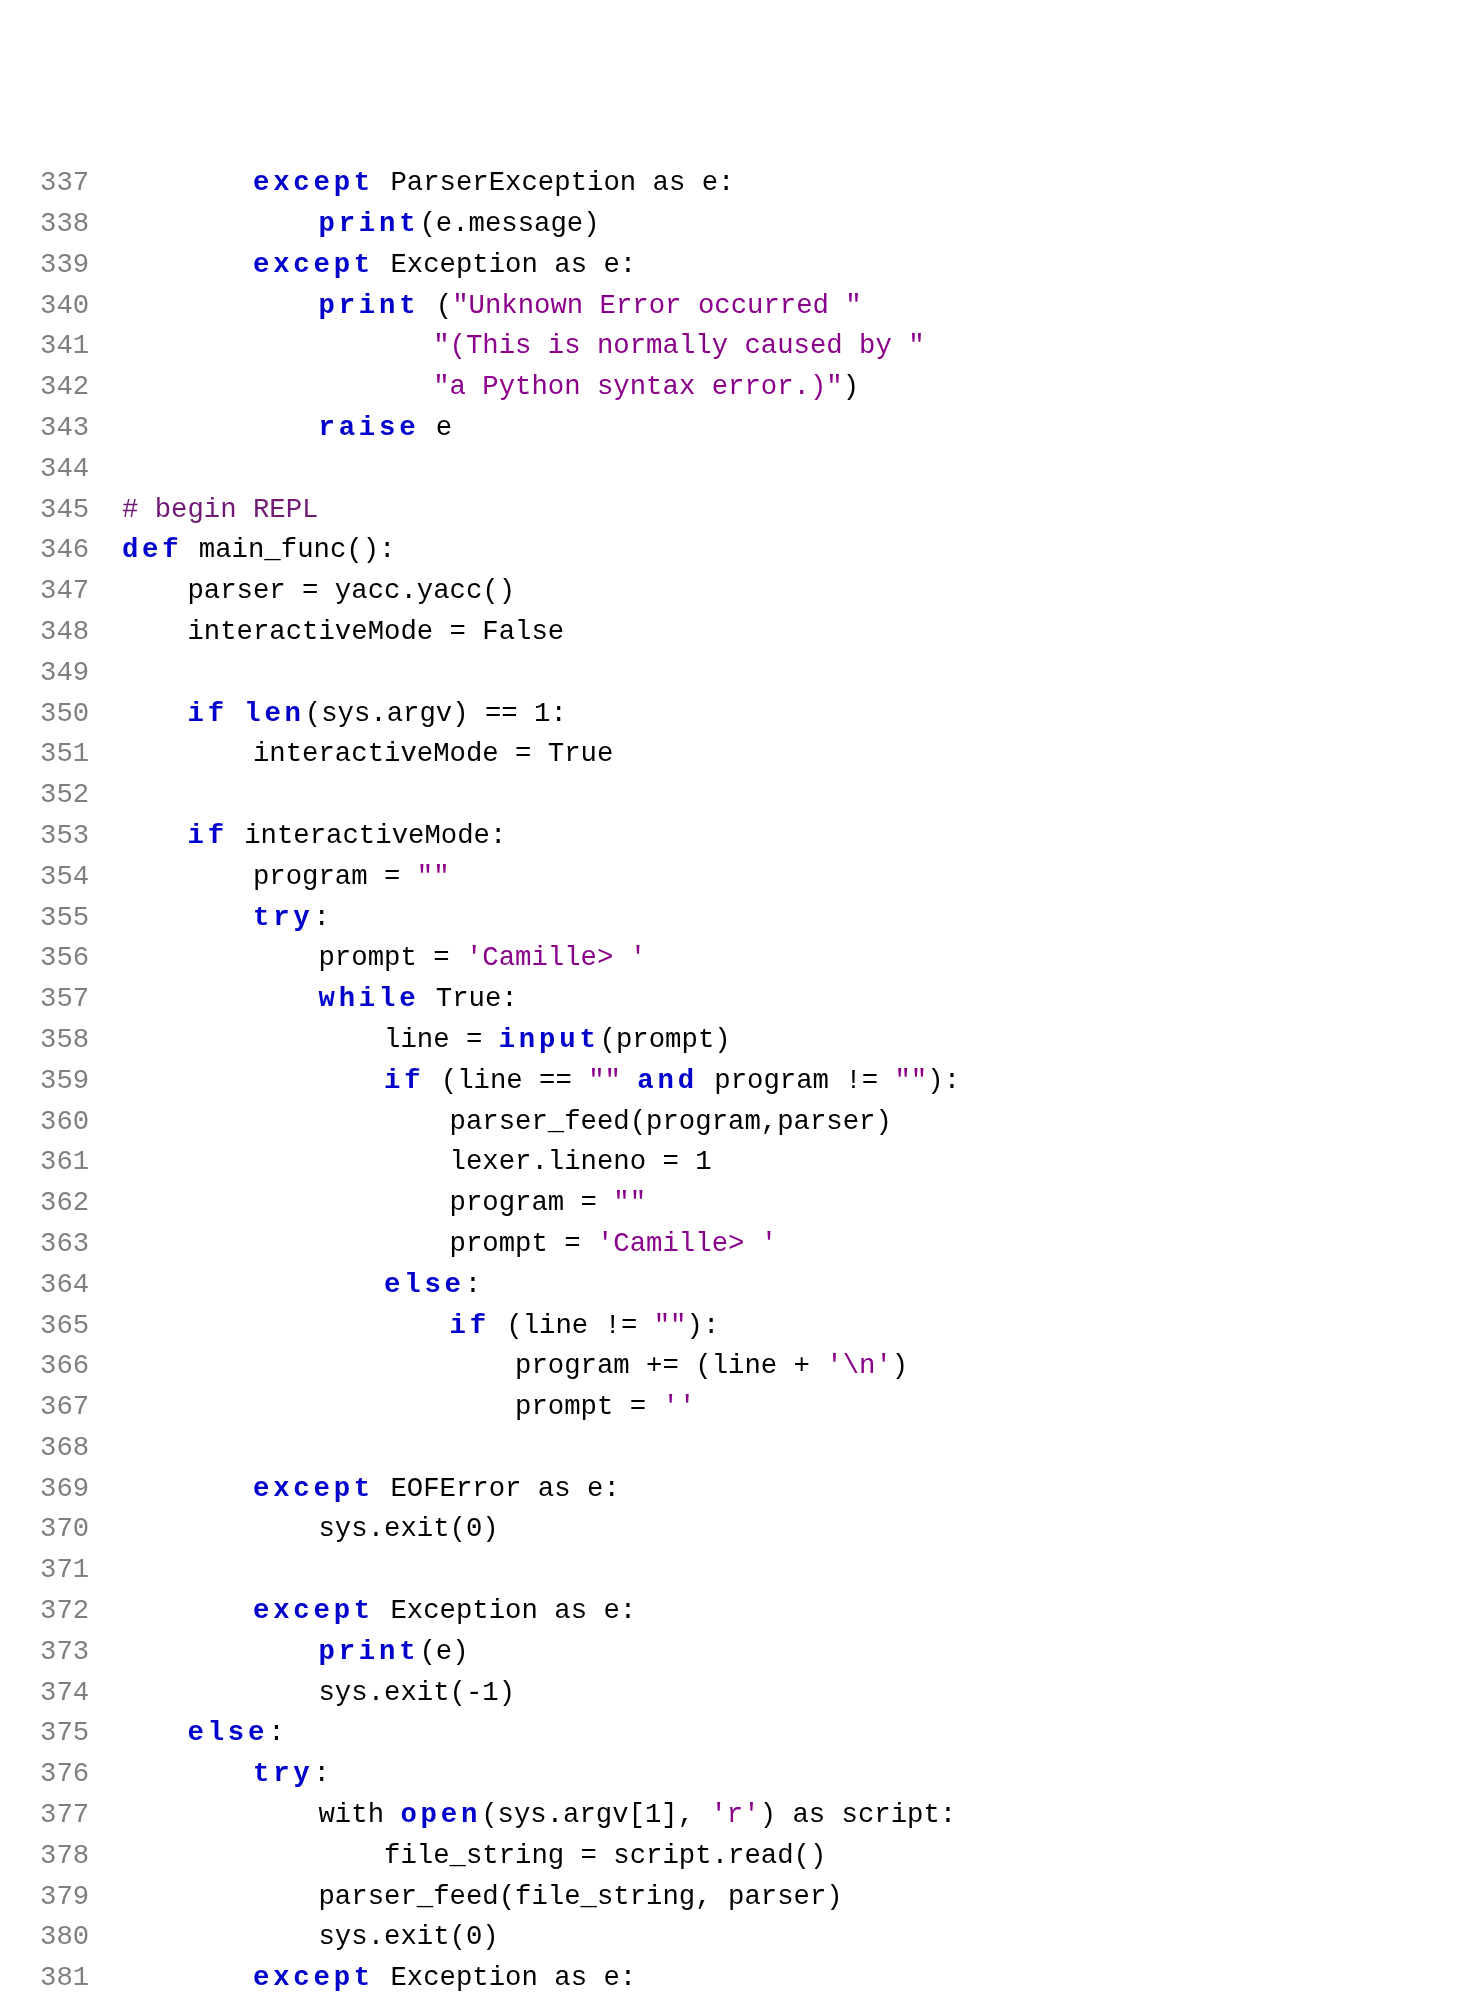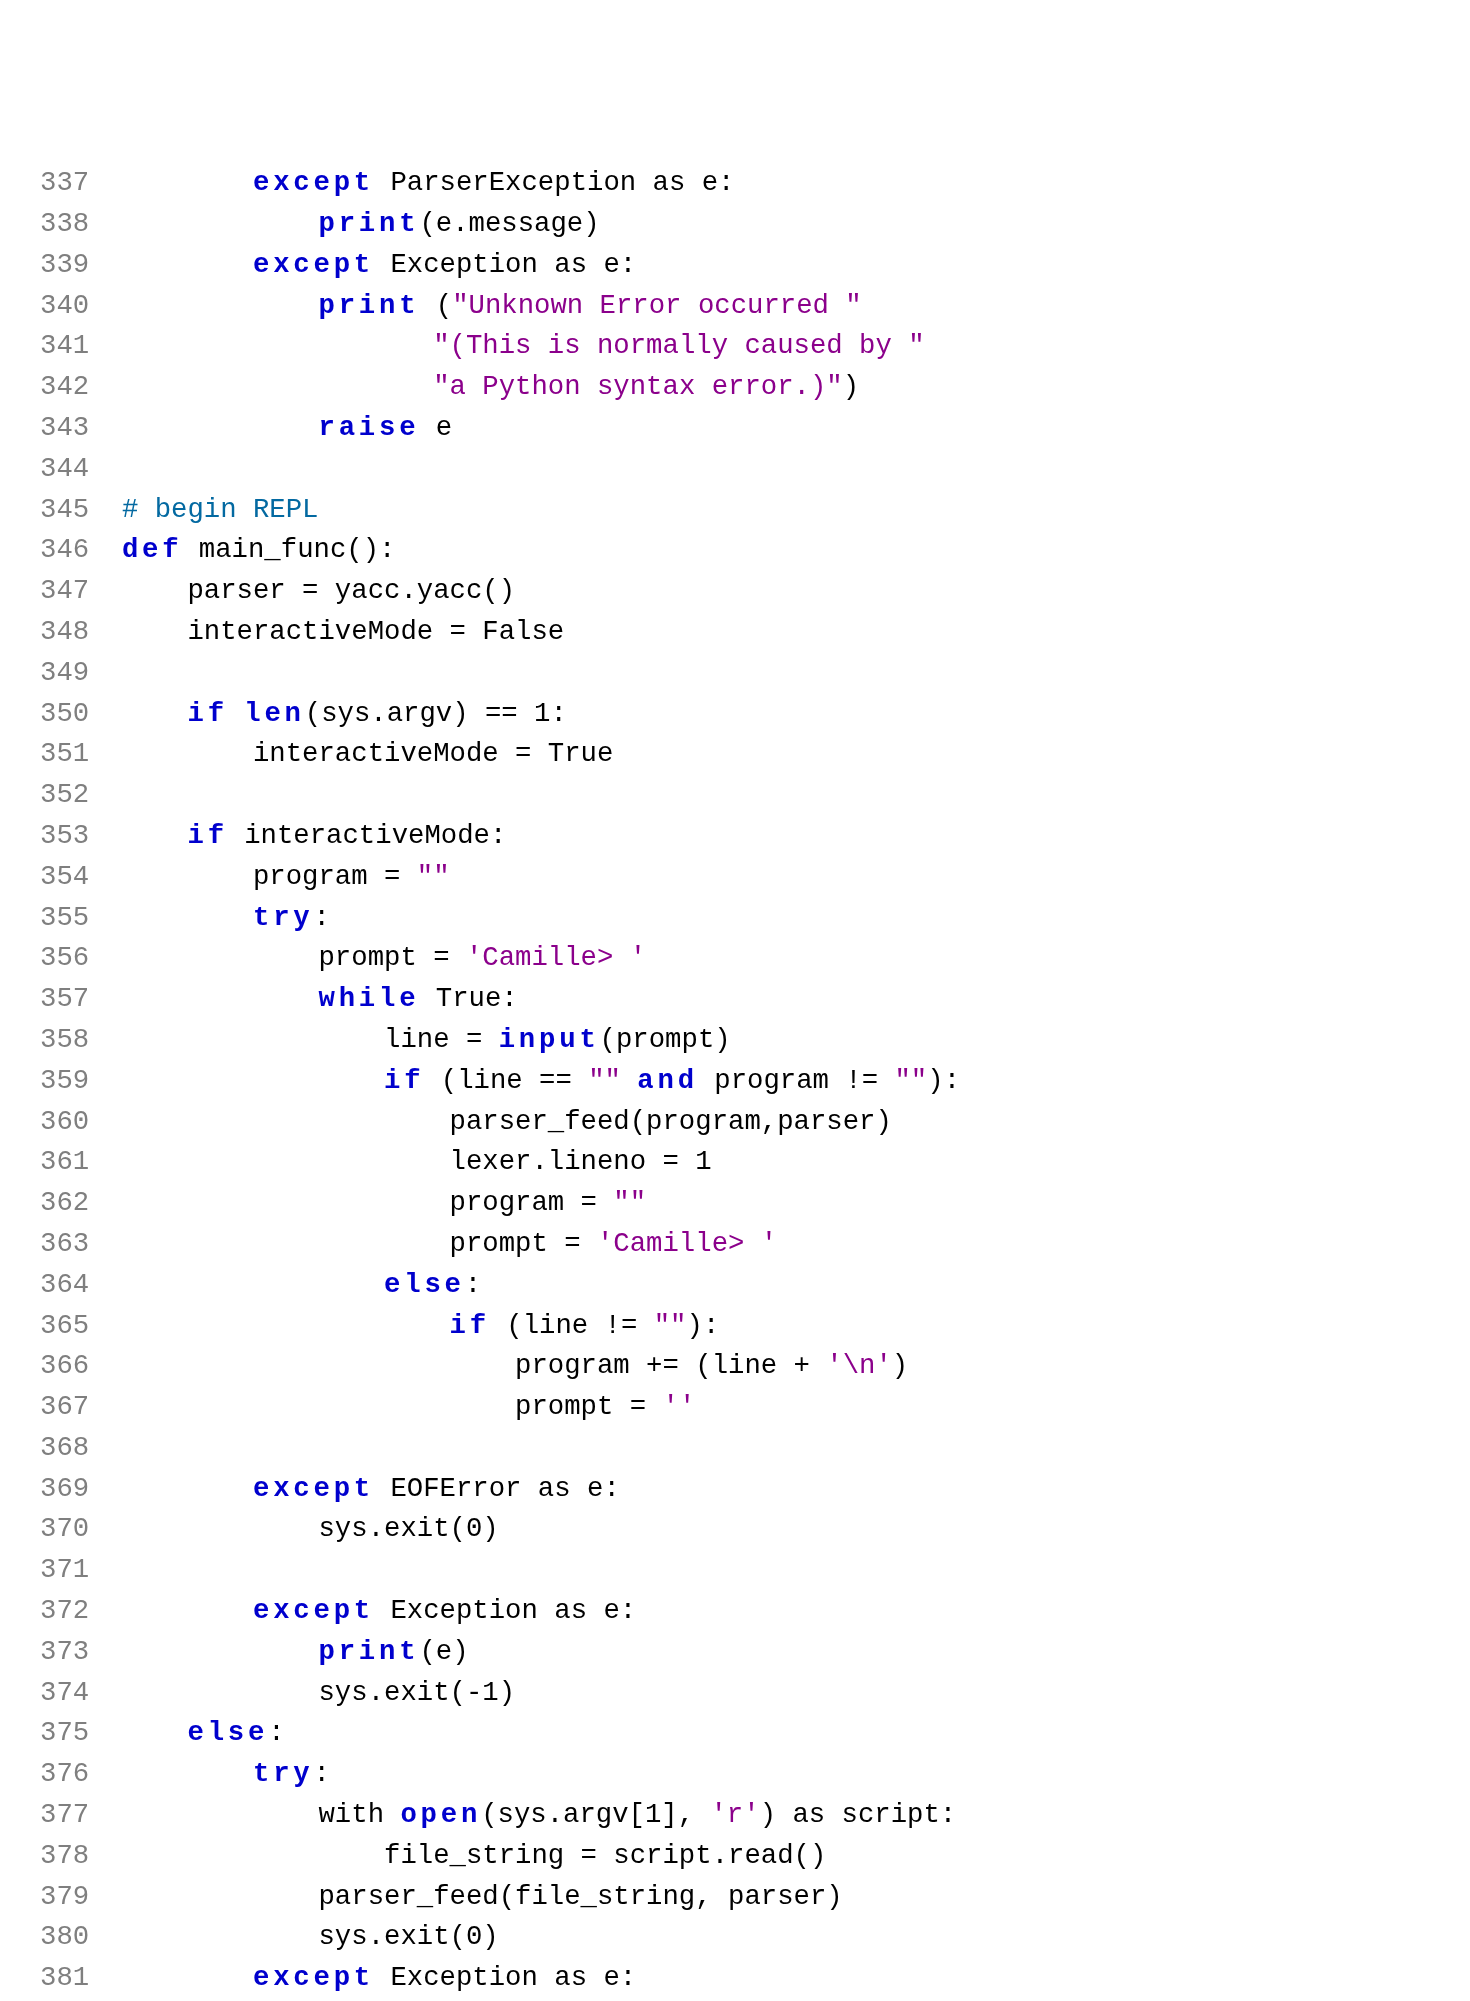--- a/index.html
+++ b/index.html
@@ -21,21 +21,21 @@
     letter-spacing: 0px;
     margin-left: 32px;
   }
   .kw {
     color: #0000cd;
     font-weight: bold;
     letter-spacing: 3.8px;
     font-family: Liberation Mono, monospace;
   }
   .cm {
-    color: #0369a1;
+    color: #701a75;
   }
   .st {
     color: #8B008B;
   }
   .code {
     color: #000000;
   }
   .line {
     display: block;
   }

